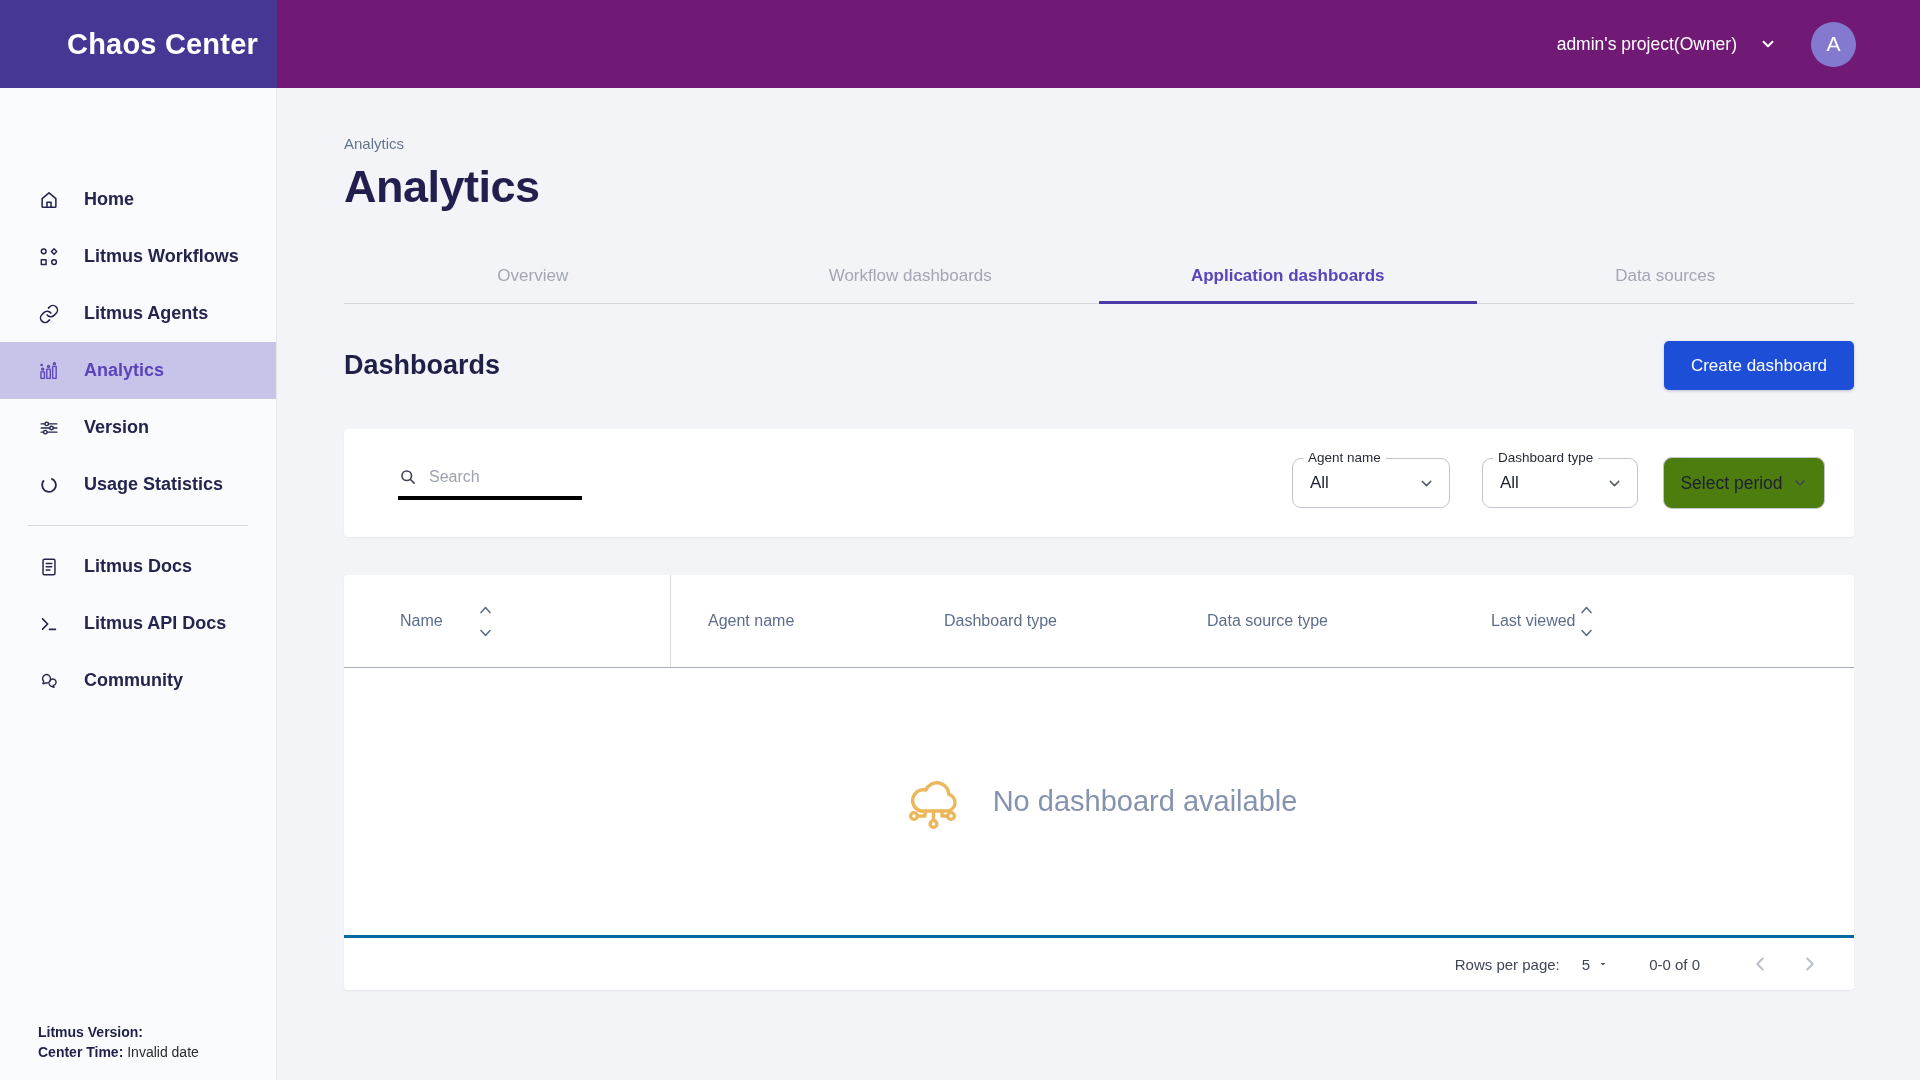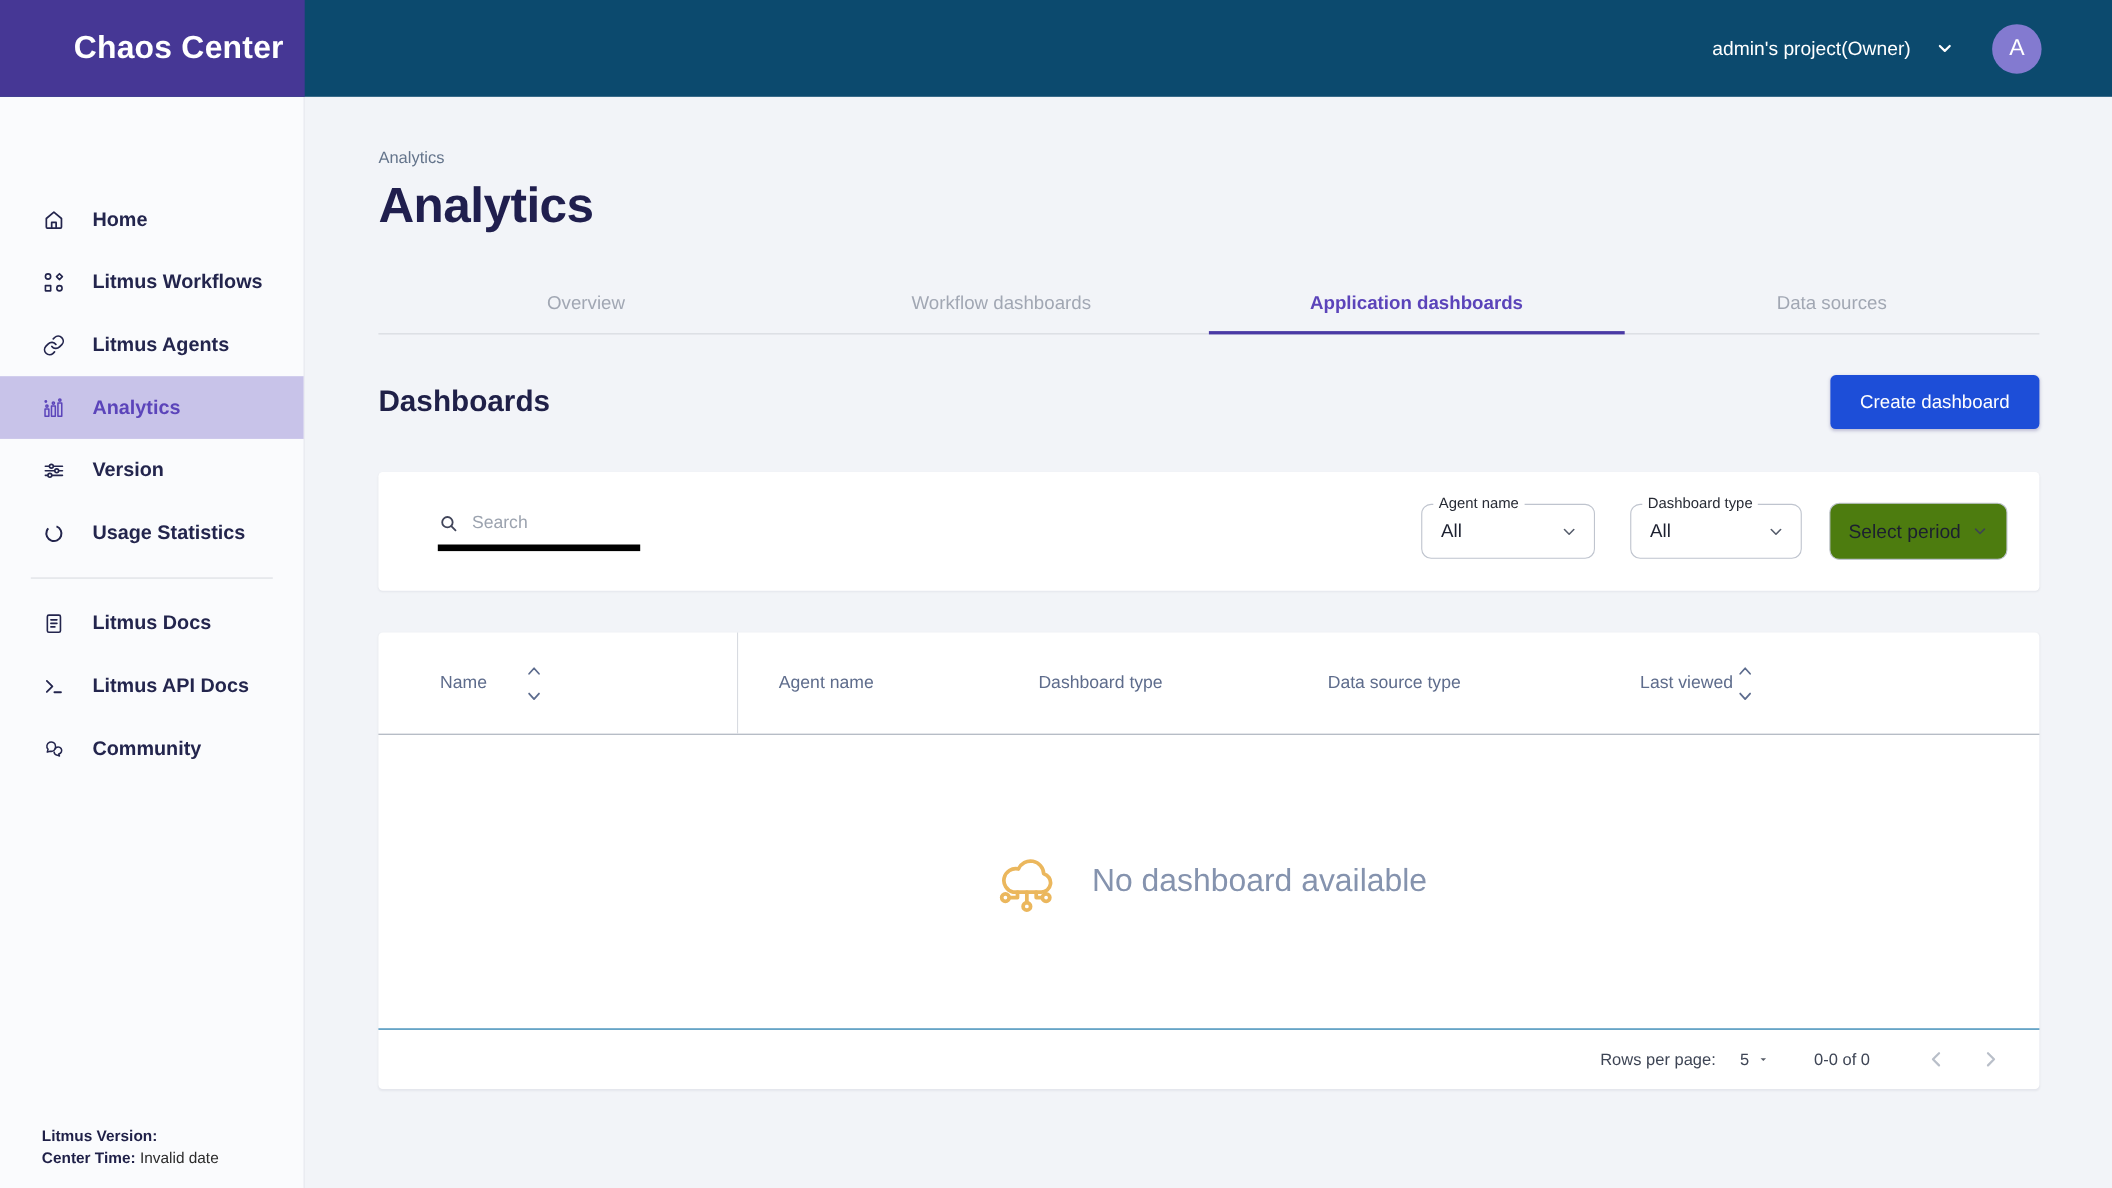--- a/index.html
+++ b/index.html
@@ -1,19 +1,19 @@
 <!DOCTYPE html>
 <html><head>
 <meta charset="utf-8">
 <style>
   * { margin:0; padding:0; box-sizing:border-box; }
   html,body { width:1920px; height:1080px; font-family:"Liberation Sans", sans-serif; background:#F2F4F8; overflow:hidden; }
 
   
-  .topbar { position:absolute; top:0; left:0; width:1920px; height:88px; background:#0c4a6e; z-index:30; display:flex; align-items:center; }
+  .topbar { position:absolute; top:0; left:0; width:1920px; height:88px; background:#701a75; z-index:30; display:flex; align-items:center; }
   .brand-zone { width:277px; height:88px; background:#463795; display:flex; align-items:center; padding-left:67px; flex:0 0 auto; }
   .brand { color:#FFFFFF; font-size:29px; font-weight:700; letter-spacing:.2px; }
   .topbar-right { margin-left:auto; display:flex; align-items:center; padding-right:64px; gap:34px; }
   .project-selector { display:flex; align-items:center; gap:22px; color:#FFFFFF; font-size:17.5px; cursor:pointer; }
   .avatar { width:45px; height:45px; border-radius:50%; background:#837AD0; color:#fff; font-size:21px; display:flex; align-items:center; justify-content:center; cursor:pointer; }
 
   
   .sidebar { position:absolute; top:88px; left:0; bottom:0; width:277px; background:#FAFBFD; border-right:1px solid #E4E7ED; z-index:20; }
   .nav { padding-top:83px; }
   .nav-item { height:57px; display:flex; align-items:center; padding-left:38px; gap:24px; color:#23254D; font-size:18px; font-weight:600; cursor:pointer; }
@@ -35,21 +35,21 @@
   .tab.active::after { content:""; position:absolute; left:0; right:0; bottom:-1px; height:3px; background:#4A3AA5; }
 
   .section-row { margin-top:37px; display:flex; align-items:center; justify-content:space-between; }
   .section-heading { font-size:27px; font-weight:700; color:#1F2048; }
   .create-btn { background:#1d4ed8; color:#FFFFFF; border:none; border-radius:5px; height:49px; padding:0 27px; font-size:17px; font-family:inherit; cursor:pointer; box-shadow:0 1px 3px rgba(40,30,110,.25); }
 
   .card { background:#FFFFFF; border-radius:4px; box-shadow:0 1px 2px rgba(20,20,50,.06); }
 
   
   .filter-card { margin-top:39px; height:108px; display:flex; align-items:center; padding:0 29px 0 54px; }
-  .search-box { display:flex; align-items:center; gap:11px; border-bottom:6px solid #000000; width:184px; padding-bottom:9px; }
+  .search-box { display:flex; align-items:center; gap:11px; border-bottom:4px solid #000000; width:184px; padding-bottom:9px; }
   .search-box input { border:none; outline:none; font-size:16px; font-family:inherit; color:#333; width:140px; background:transparent; }
   .search-box input::placeholder { color:#9CA3AF; }
   .filter-group { margin-left:auto; display:flex; align-items:center; gap:0; }
   .select-box { position:relative; height:50px; border:1.5px solid #BFC4CE; border-radius:9px; display:flex; align-items:center; padding:0 14px 0 17px; cursor:pointer; background:#fff; }
   .select-box .flabel { position:absolute; top:-9px; left:10px; background:#FFFFFF; padding:0 5px; font-size:13.5px; color:#272B35; }
   .select-box .value { font-size:17px; color:#1C2030; }
   .select-box .chev { margin-left:auto; display:flex; }
   .sel-agent { width:158px; }
   .sel-type  { width:156px; margin-left:32px; }
   .period-btn { width:162px; height:52px; margin-left:25px; border:1.5px solid #BFC4CE; border-radius:9px; background:#4d7c0f; display:flex; align-items:center; justify-content:center; gap:9px; font-size:17.5px; color:#1C2030; font-family:inherit; cursor:pointer; }
@@ -61,21 +61,21 @@
   .col-agent { width:273px; padding-left:37px; }
   .col-type { width:263px; }
   .col-source { width:284px; }
   .col-viewed { display:flex; align-items:center; gap:4px; }
   .sorter { display:flex; flex-direction:column; gap:15px; cursor:pointer; }
   .sorter svg { display:block; }
 
   .tbody-empty { height:267px; display:flex; align-items:center; justify-content:center; gap:28px; }
   .empty-text { font-size:29px; color:#8593AE; }
 
-  .pagination { height:55px; border-top:1px solid #0369a1; display:flex; align-items:center; justify-content:flex-end; padding-right:26px; font-size:15px; color:#3E4555; }
+  .pagination { height:55px; border-top:3px solid #0369a1; display:flex; align-items:center; justify-content:flex-end; padding-right:26px; font-size:15px; color:#3E4555; }
   .rpp-label { margin-right:22px; }
   .rpp-select { display:flex; align-items:center; gap:7px; cursor:pointer; margin-right:40px; }
   .range { margin-right:42px; }
   .page-btn { background:none; border:none; cursor:default; display:flex; align-items:center; justify-content:center; width:36px; height:36px; }
   .page-btn.prev { margin-right:14px; }
 </style>
 </head>
 <body>
 
 <header class="topbar">

